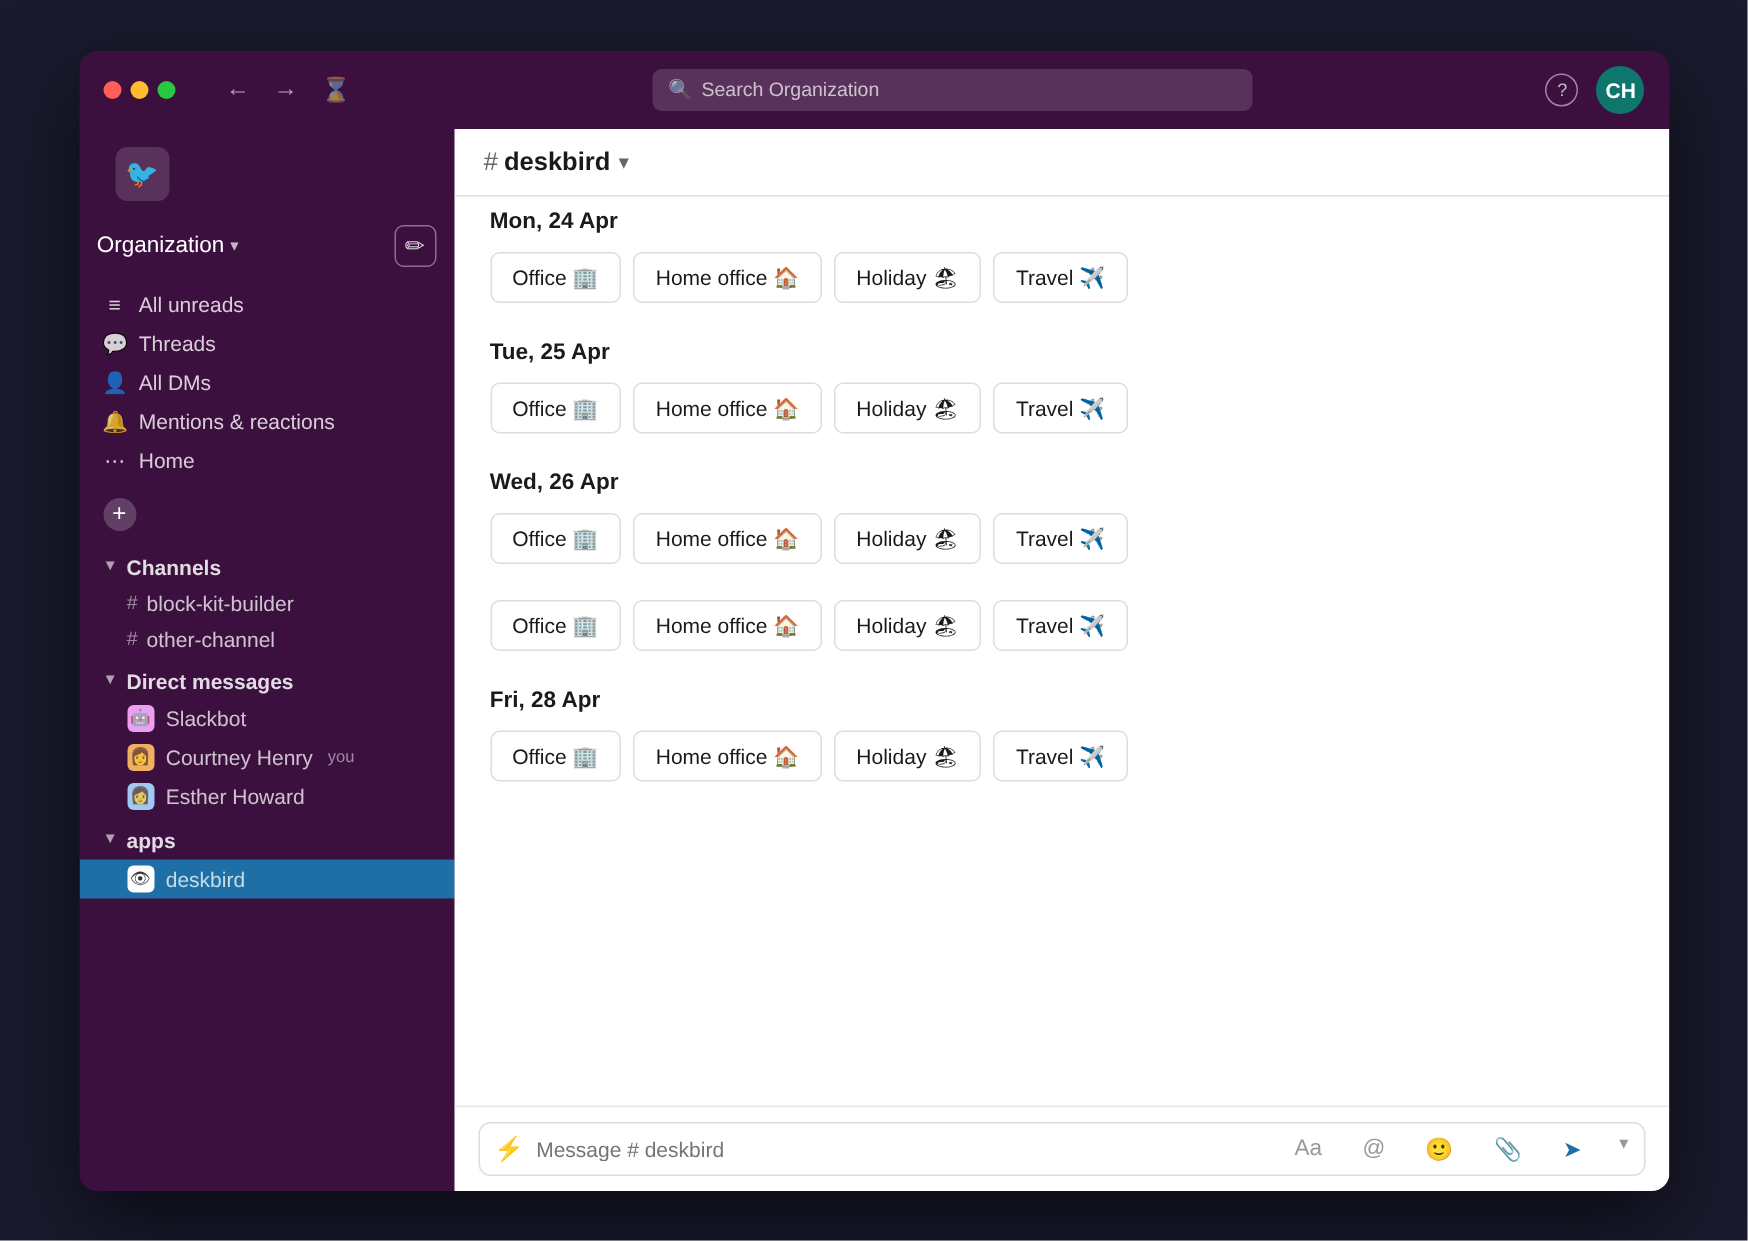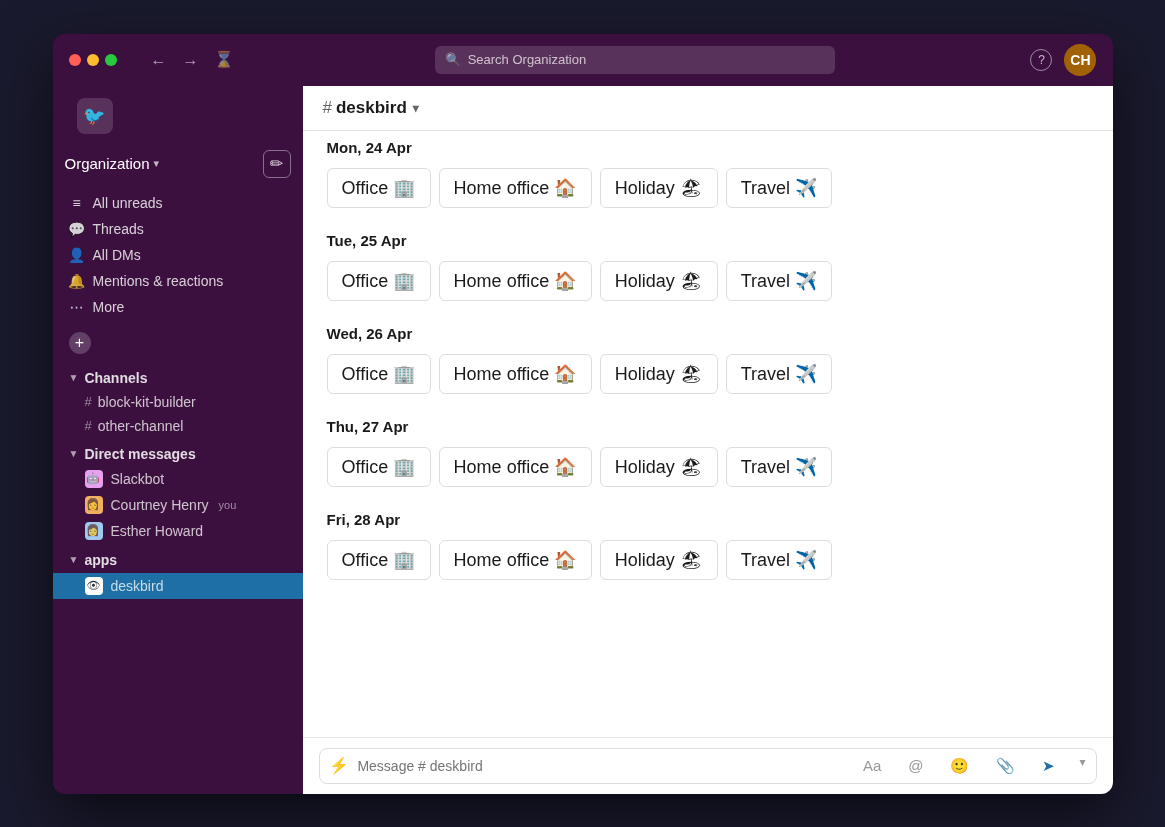--- a/index.html
+++ b/index.html
@@ -91,21 +91,21 @@
       align-items: center;
       justify-content: center;
       background: none;
       cursor: pointer;
     }
 
     .avatar-btn {
       width: 32px;
       height: 32px;
       border-radius: 50%;
-      background: #a16207;
+      background: #0f766e;
       border: none;
       cursor: pointer;
       overflow: hidden;
       display: flex;
       align-items: center;
       justify-content: center;
       color: white;
       font-size: 14px;
       font-weight: bold;
     }
@@ -353,21 +353,21 @@
     }
 
     .status-btn {
       display: flex;
       align-items: center;
       gap: 6px;
       padding: 8px 14px;
       border: 1.5px solid #ddd;
       border-radius: 6px;
       background: white;
-      font-size: 18px;
+      font-size: 14px;
       color: #1a1a1a;
       cursor: pointer;
       font-weight: 400;
     }
 
     
     .message-input-area {
       padding: 10px 16px;
       border-top: 1px solid #e5e5e5;
       flex-shrink: 0;
@@ -481,21 +481,21 @@
         <div class="sidebar-nav-item">
           <span class="icon">👤</span>
           <span>All DMs</span>
         </div>
         <div class="sidebar-nav-item">
           <span class="icon">🔔</span>
           <span>Mentions &amp; reactions</span>
         </div>
         <div class="sidebar-nav-item">
           <span class="icon">⋯</span>
-          <span>More</span>
+          <span>Home</span>
         </div>
       </div>
 
       <div style="padding: 4px 0;">
         <button class="sidebar-add-btn">+</button>
       </div>
 
       <div class="section-header">
         <span class="section-arrow">▼</span>
         <span>Channels</span>
@@ -572,21 +572,20 @@
           <div class="day-label">Wed, 26 Apr</div>
           <div class="button-row">
             <button class="status-btn">Office 🏢</button>
             <button class="status-btn">Home office 🏠</button>
             <button class="status-btn">Holiday 🏖</button>
             <button class="status-btn">Travel ✈️</button>
           </div>
         </div>
 
         <div class="day-section">
-          <div class="day-label">Thu, 27 Apr</div>
           <div class="button-row">
             <button class="status-btn">Office 🏢</button>
             <button class="status-btn">Home office 🏠</button>
             <button class="status-btn">Holiday 🏖</button>
             <button class="status-btn">Travel ✈️</button>
           </div>
         </div>
 
         <div class="day-section">
           <div class="day-label">Fri, 28 Apr</div>

